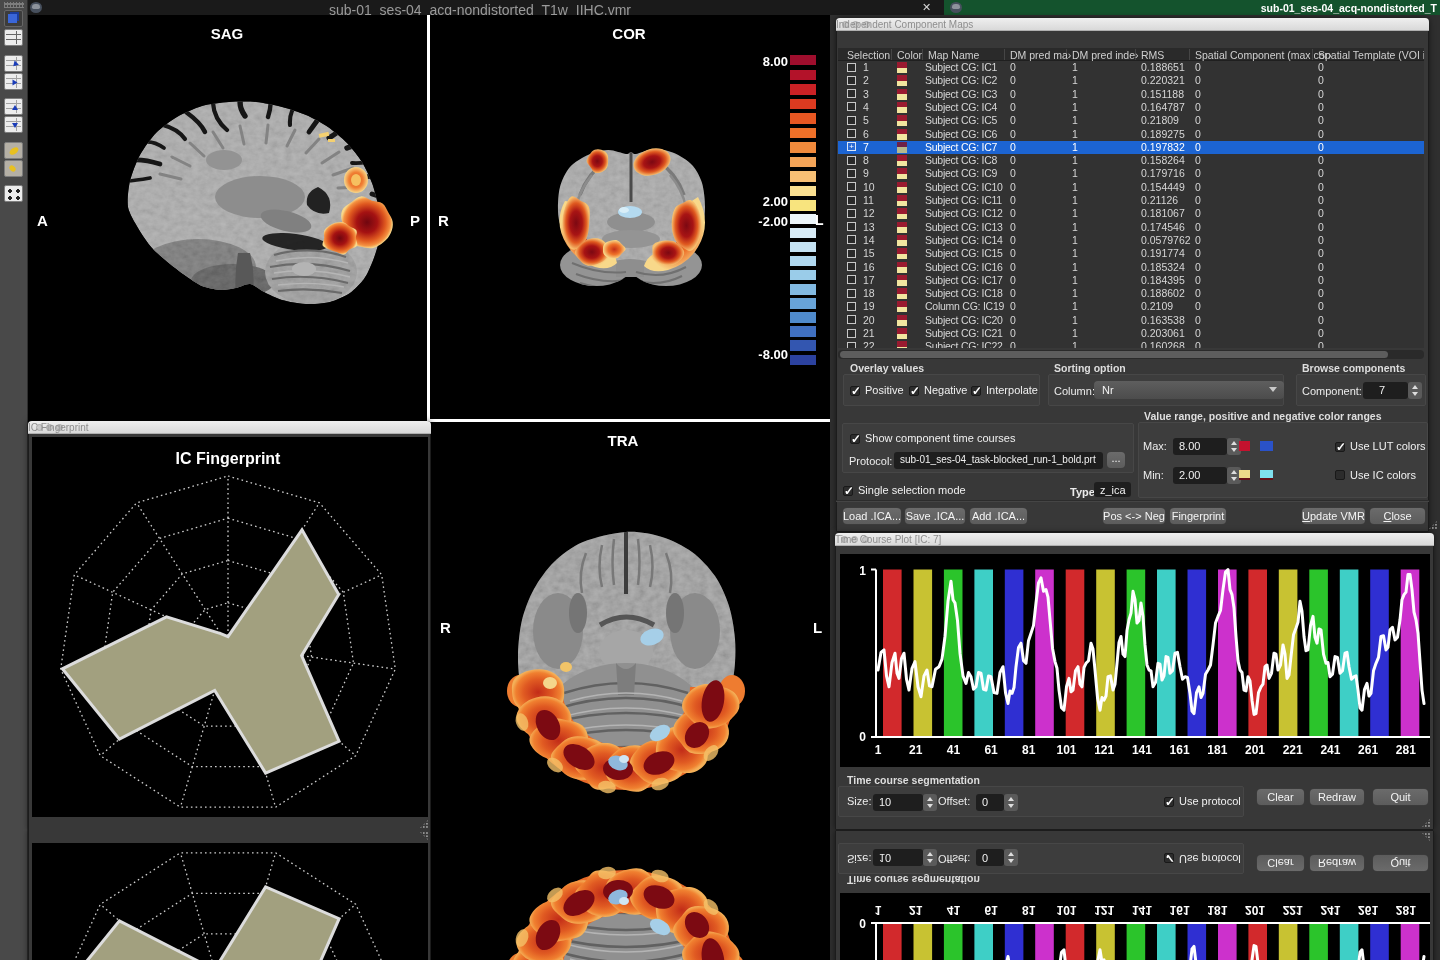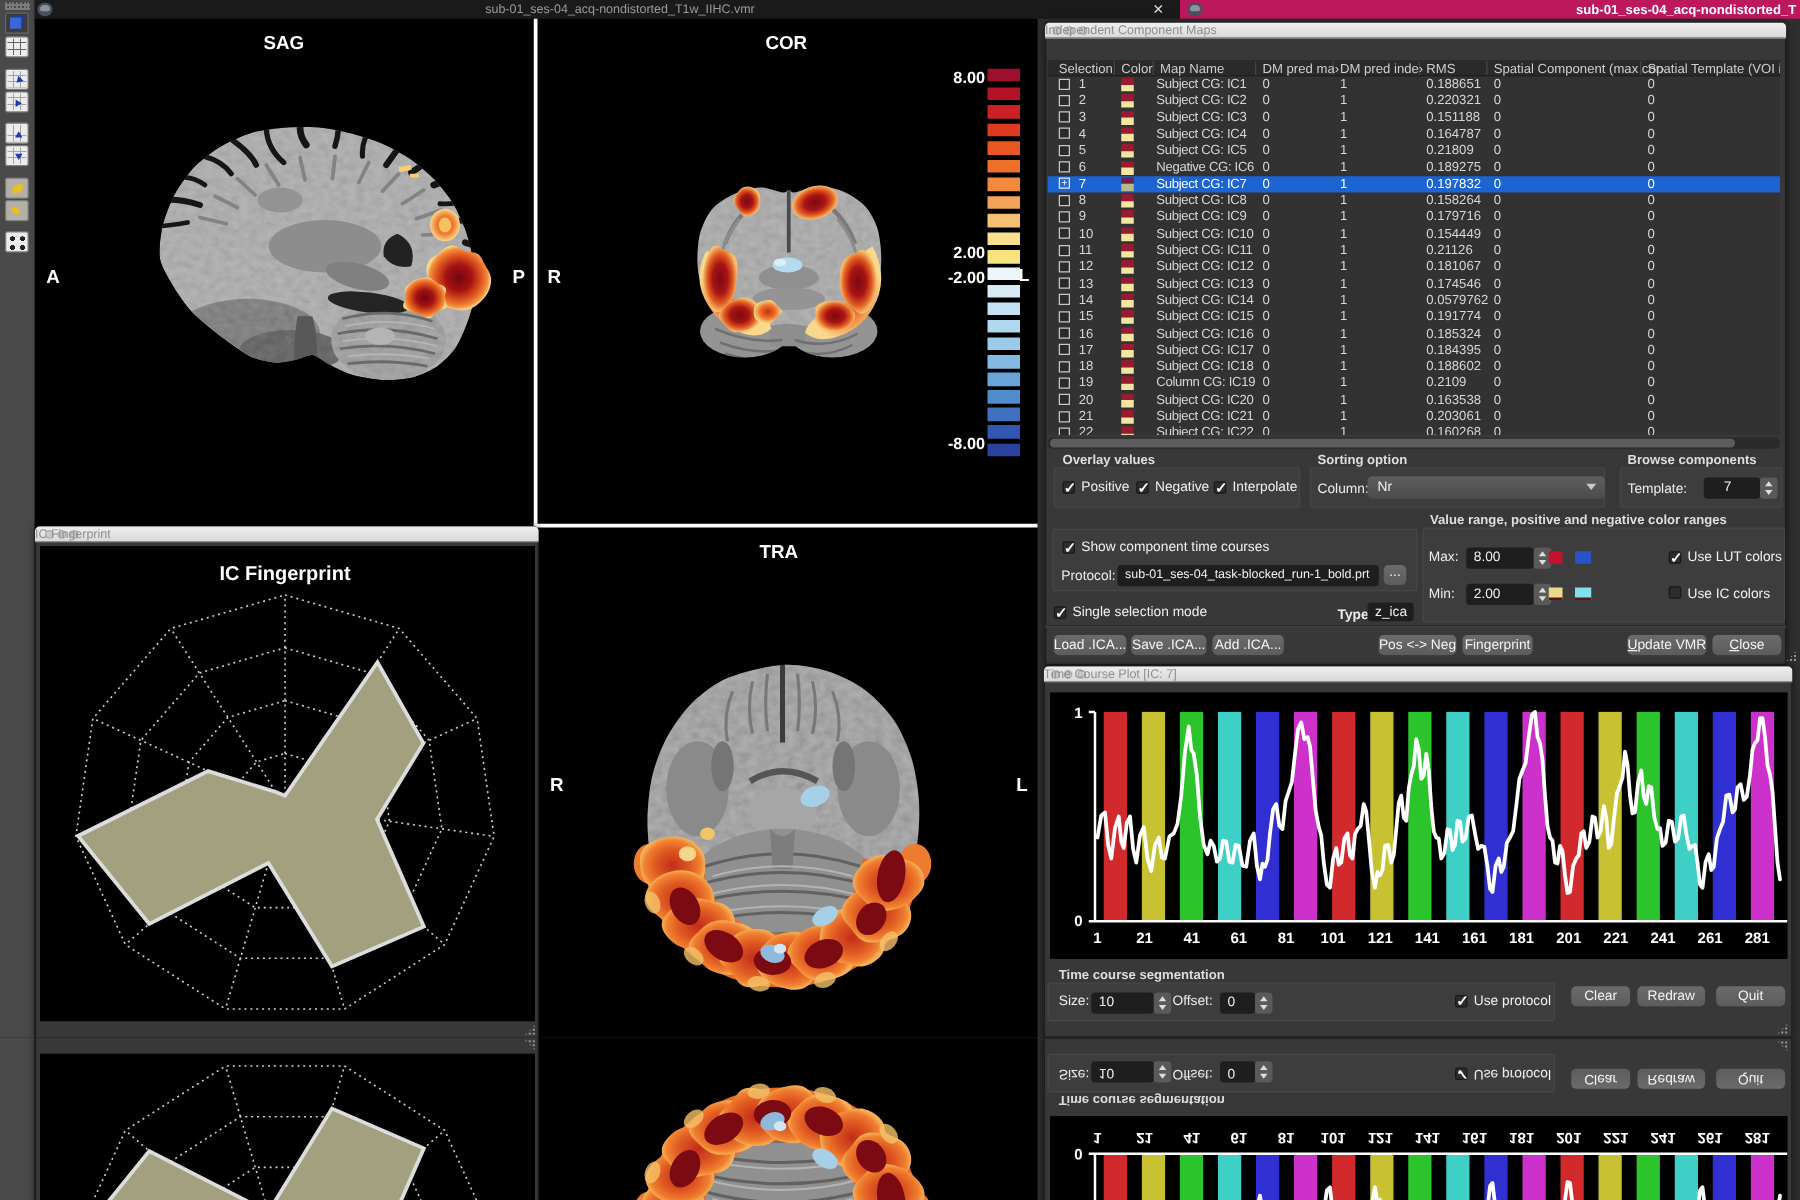--- a/index.html
+++ b/index.html
@@ -1,24 +1,24 @@
 <!DOCTYPE html>
 <html><head><meta charset="utf-8"><style>
 *{margin:0;padding:0;box-sizing:border-box}
 html,body{width:1440px;height:960px;overflow:hidden;background:#2f2f2f;font-family:"Liberation Sans",sans-serif}
 #scene,#mcopy{position:absolute;left:0;top:0;width:1440px;height:830px}
 #scene{background:#2f2f2f}
 #mirror{position:absolute;left:0;top:830px;width:1440px;height:130px;overflow:hidden}
 #mcopy{transform:scaleY(-1);transform-origin:0 415px;background:#2f2f2f}
 .topbar{position:absolute;left:0;top:0;width:944px;height:15px;background:#1a1a1a}
-.ttitle{position:absolute;left:24px;width:944px;text-align:center;top:2px;font-size:10px;color:#9a9a9a}
+.ttitle{position:absolute;left:8px;width:944px;text-align:center;top:2px;font-size:14px;color:#9a9a9a}
 .tclose{position:absolute;left:922px;top:1px;font-size:11px;color:#d8d8d8}
 .logo{position:absolute;top:2px;width:12px;height:11px;border-radius:50%;background:#47505e;overflow:hidden}
 .logo:after{content:"";position:absolute;left:2px;top:2px;width:8px;height:5px;border-radius:4px 4px 2px 2px;background:#8d939c}
-.bluetab{position:absolute;left:944px;top:0;width:496px;height:15px;background:#be185d}
+.bluetab{position:absolute;left:944px;top:0;width:496px;height:15px;background:#14532d}
 .btxt{position:absolute;right:3px;top:2px;font-size:10.5px;font-weight:bold;color:#fff}
 .sidebar{position:absolute;left:0;top:0;width:28px;height:830px;background:#494949;border-right:1px solid #2e2e2e}
 .sbdots{position:absolute;left:4px;top:2px;width:20px;height:6px;background:repeating-linear-gradient(90deg,#8a8a8a 0 1.5px,transparent 1.5px 3px),repeating-linear-gradient(0deg,#8a8a8a 0 1.5px,transparent 1.5px 3.5px);opacity:.8}
 .sic{position:absolute;left:4px;width:19px;height:17px;background:#ececec;border:1px solid #7e7e7e;border-radius:2px}
 .sic.gr{background:#b5b0a6}
 .grid9{position:absolute;inset:1px;background:repeating-linear-gradient(90deg,transparent 0 4.6px,#666 4.6px 5.4px),repeating-linear-gradient(0deg,transparent 0 4.3px,#666 4.3px 5.1px)}
 .grid9.b{opacity:.55}
 .cube{position:absolute;left:3px;top:3px;width:9px;height:9px;background:#3a66d8;box-shadow:2px -2px 0 #1a3c9c}
 .arr{position:absolute;left:6.5px;top:6px;width:0;height:0;border-left:3px solid transparent;border-right:3px solid transparent;border-bottom:5px solid #1a3cb8}
 .pen{position:absolute;left:4px;top:5px;width:10px;height:6px;border-radius:50%;background:#e8c020;transform:rotate(-35deg)}
@@ -518,21 +518,21 @@
 <span class="tc" style="left:357px">0</span>
           <span class="tc" style="left:480px">0</span>
         </div>
         <div class="trow" style="top:79.5px">
           <span class="cbx"></span>
           <span class="tnum">6</span>
 <span class="swc">
             <i style="background:#9a1a30"></i>
             <i style="background:#f2e6a0"></i>
           </span>
-<span class="tc" style="left:87px;letter-spacing:-0.25px">Negative CG: IC6</span>
+<span class="tc" style="left:87px;letter-spacing:-0.25px">Subject CG: IC6</span>
 <span class="tc" style="left:172px">0</span>
           <span class="tc" style="left:234px">1</span>
 <span class="tc" style="left:303px">0.189275</span>
 <span class="tc" style="left:357px">0</span>
           <span class="tc" style="left:480px">0</span>
         </div>
         <div class="trow sel" style="top:92.8px">
           <span class="cbx plus">+</span>
           <span class="tnum">7</span>
 <span class="swc">
@@ -764,21 +764,21 @@
   <span class="glab" style="left:14px;top:344px">Overlay values</span>
   <span class="chk" style="left:14px;top:366px"><b>✓</b>Positive</span>
   <span class="chk" style="left:73px;top:366px"><b>✓</b>Negative</span>
   <span class="chk" style="left:135px;top:366px"><b>✓</b>Interpolate</span>
   <div class="gbox" style="left:212px;top:356px;width:236px;height:32px"></div>
   <span class="glab" style="left:218px;top:344px">Sorting option</span>
   <span class="flab" style="left:218px;top:367px">Column:</span>
   <div class="drop" style="left:258px;top:363px;width:190px">Nr<span class="darr"></span></div>
   <div class="gbox" style="left:460px;top:356px;width:130px;height:32px"></div>
   <span class="glab" style="left:466px;top:344px">Browse components</span>
-  <span class="flab" style="left:466px;top:367px">Template:</span>
+  <span class="flab" style="left:466px;top:367px">Component:</span>
   <div class="fld" style="left:527px;top:364px;width:45px;padding-left:16px">7</div>
   <div class="spin" style="left:572px;top:364px"></div>
 
   <div class="gbox" style="left:6px;top:405px;width:292px;height:50px"></div>
   <span class="chk" style="left:14px;top:414px"><b>✓</b>Show component time courses</span>
   <span class="flab" style="left:13px;top:437px">Protocol:</span>
   <div class="fld" style="left:58px;top:434px;width:209px;font-size:10px">sub-01_ses-04_task-blocked_run-1_bold.prt</div>
   <div class="btn sm" style="left:271px;top:434px;width:18px">...</div>
 
   <div class="gbox" style="left:302px;top:404px;width:290px;height:76px"></div>

